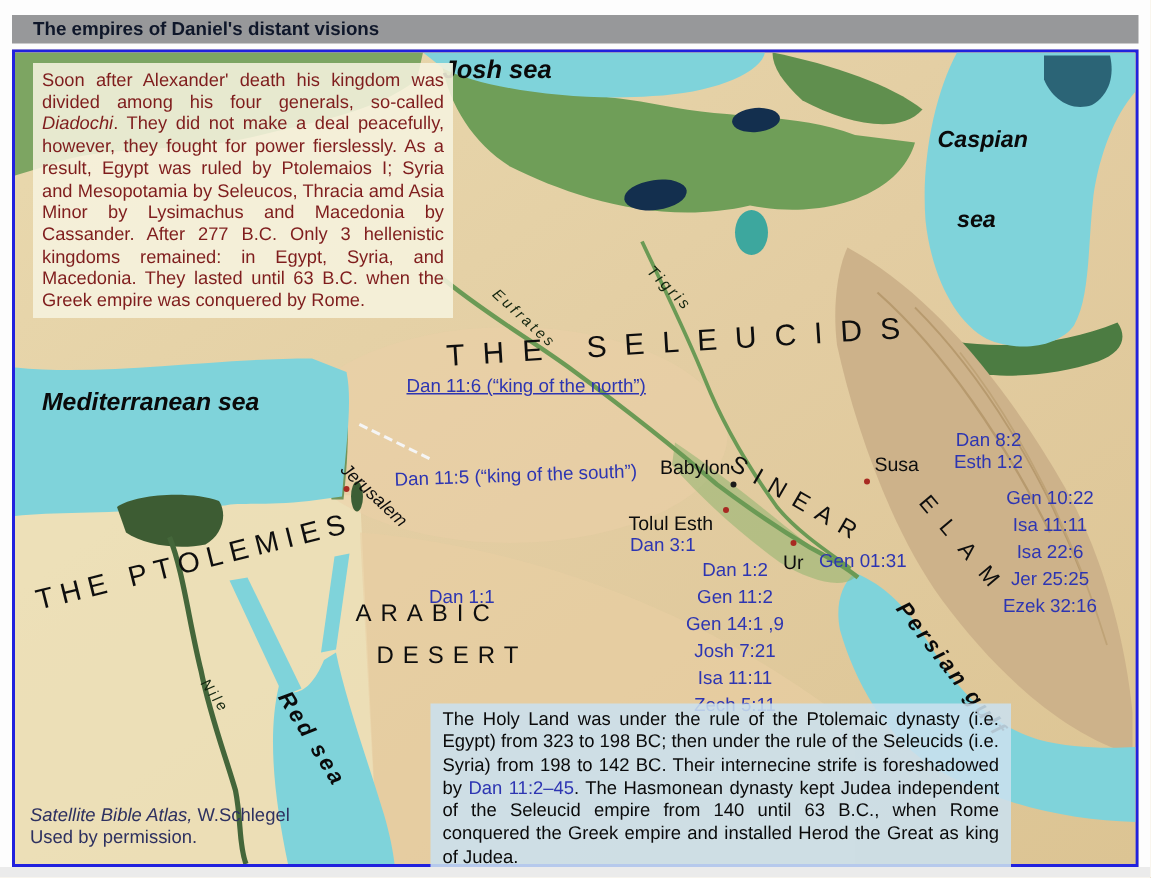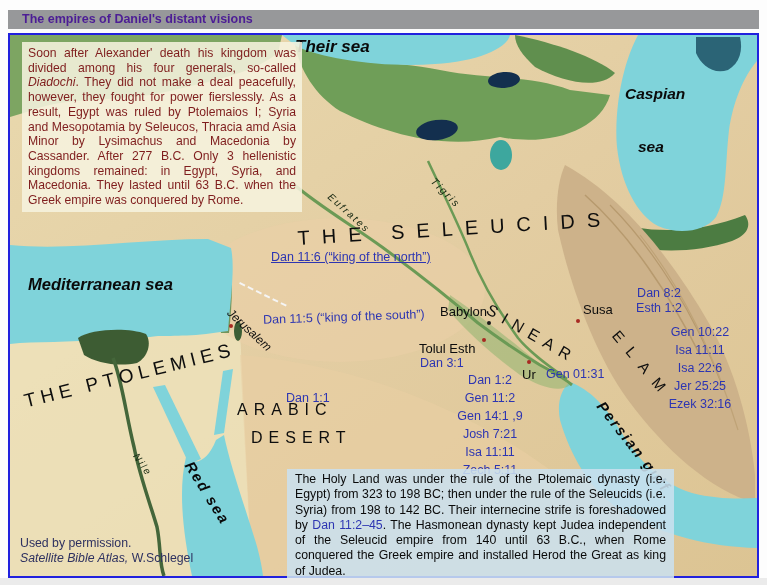--- a/index.html
+++ b/index.html
@@ -1,19 +1,19 @@
 <!DOCTYPE html>
 <html style="--title-bar-bg: #97989a; --map-border: #2121de; --scripture-blue: #2d35b2; --water: #7fd3da; --info-box-bg: rgba(246,242,222,0.88); --bottom-box-bg: rgba(203,224,238,0.88);"><head>
 <meta charset="utf-8">
 <style>
   html,body{margin:0;padding:0;background:#fff;}
   #screen{position:relative;width:767px;height:585px;background:#fdfdfd;overflow:hidden;
           font-family:"Liberation Sans",sans-serif;}
   .titlebar{position:absolute;left:8px;top:10px;width:751px;height:19px;
-            background:var(--title-bar-bg,#97989a);color:#4c1d95;font-weight:bold;
+            background:var(--title-bar-bg,#97989a);color:#0f172a;font-weight:bold;
             font-size:12.5px;line-height:19px;padding-left:14px;box-sizing:border-box;}
   .map{position:absolute;left:8px;top:33px;width:747px;height:541px;
        border:2px solid var(--map-border,#2121de);background:#dfc99e;}
   .map svg{position:absolute;left:0;top:0;width:100%;height:100%;}
   .lbl{position:absolute;white-space:nowrap;color:#111;}
   .sea{font-weight:bold;font-style:italic;color:#0a0a0a;}
   .blue{color:var(--scripture-blue,#2d35b2);}
   .region{color:#0e0e0e;}
   .city{font-size:13px;color:#0d0d0d;}
   .river{font-style:italic;color:#13250f;}
@@ -86,24 +86,24 @@
 
       <path d="M68,303 C80,294 118,292 136,299 C142,308 138,322 127,328 C108,332 86,328 74,320 Z" fill="#3d5c33"></path>
       <path d="M103,323 C112,345 116,380 124,412 C130,442 140,468 147,492 C151,512 149,528 154,541" stroke="#44663a" stroke-width="3.5" fill="none"></path>
       <path d="M440,260 C470,280 500,305 525,325 C540,336 552,344 560,350 C550,358 530,352 510,340 C485,322 458,298 438,275 Z" fill="#8fb56f" opacity="0.55"></path>
       <path d="M282,148 C310,172 345,192 372,212 C402,234 438,262 468,288 C488,303 510,318 530,330 C545,338 555,344 562,350" stroke="#6b9a55" stroke-width="3" fill="none"></path>
       <path d="M418,126 C433,158 448,188 460,218 C472,248 490,278 508,303 C522,320 542,333 557,344" stroke="#6b9a55" stroke-width="2.5" fill="none"></path>
     </svg>
 
     <div class="dash-line"></div>
 
-    <div class="lbl sea" style="left:285px;top:2px;font-size:17px;">Their sea</div>
+    <div class="lbl sea" style="left:285px;top:2px;font-size:17px;">Josh sea</div>
     <div class="lbl sea" style="left:615px;top:50px;font-size:15.5px;">Caspian</div>
     <div class="lbl sea" style="left:628px;top:103px;font-size:15.5px;">sea</div>
-    <div class="lbl sea" style="left:18px;top:224px;font-size:16.5px;margin-top:16px;">Mediterranean sea</div>
+    <div class="lbl sea" style="left:18px;top:224px;font-size:16.5px;">Mediterranean sea</div>
     <div class="lbl sea" style="left:186px;top:423px;font-size:15px;letter-spacing:2px;transform:rotate(58deg);transform-origin:left top;">Red sea</div>
     <div class="lbl sea" style="left:597px;top:363px;font-size:15px;letter-spacing:2px;transform:rotate(52deg);transform-origin:left top;">Persian gulf</div>
 
     <div class="lbl region" style="left:287px;top:192px;font-size:20px;letter-spacing:12px;transform:rotate(-3.5deg);transform-origin:left top;">THE SELEUCIDS</div>
     <div class="lbl region" style="left:12px;top:356px;font-size:19px;letter-spacing:5px;transform:rotate(-14deg);transform-origin:left top;">THE PTOLEMIES</div>
     <div class="lbl region" style="left:227px;top:366px;font-size:16px;letter-spacing:6px;">ARABIC</div>
     <div class="lbl region" style="left:241px;top:394px;font-size:16px;letter-spacing:6px;">DESERT</div>
     <div class="lbl region" style="left:482px;top:266px;font-size:16px;letter-spacing:7px;transform:rotate(30deg);transform-origin:left top;">SINEAR</div>
     <div class="lbl region" style="left:612px;top:292px;font-size:15px;letter-spacing:11px;transform:rotate(50deg);transform-origin:left top;">ELAM</div>
 
@@ -152,20 +152,20 @@
 
     <div class="infobox">
       <span>Soon after Alexander' death his kingdom was divided among his four generals, so-called </span><i>Diadochi</i><span>. They did not make a deal peacefully, however, they fought for power fierslessly. As a result, Egypt was ruled by Ptolemaios I; Syria and Mesopotamia by Seleucos, Thracia amd Asia Minor by Lysimachus and Macedonia by Cassander. After 277 B.C. Only 3 hellenistic kingdoms remained: in Egypt, Syria, and Macedonia. They lasted until 63 B.C. when the Greek empire was conquered by Rome.</span>
     </div>
 
     <div class="bottombox">
       <span>The Holy Land was under the rule of the Ptolemaic dynasty (i.e. Egypt) from 323 to 198 BC; then under the rule of the Seleucids (i.e. Syria) from 198 to 142 BC. Their internecine strife is foreshadowed by </span><span class="blue">Dan 11:2–45</span><span>. The Hasmonean dynasty kept Judea independent of the Seleucid empire from 140 until 63 B.C., when Rome conquered the Greek empire and installed Herod the Great as king of Judea.</span>
     </div>
 
     <div class="credit">
+      <div><i>Satellite Bible Atlas,</i><span> W.Schlegel</span></div>
       <div>Used by permission.</div>
-      <div><i>Satellite Bible Atlas,</i><span> W.Schlegel</span></div>
     </div>
 
   </div>
 
   <div class="bottomstrip"></div>
 </div>
 
 </body></html>

